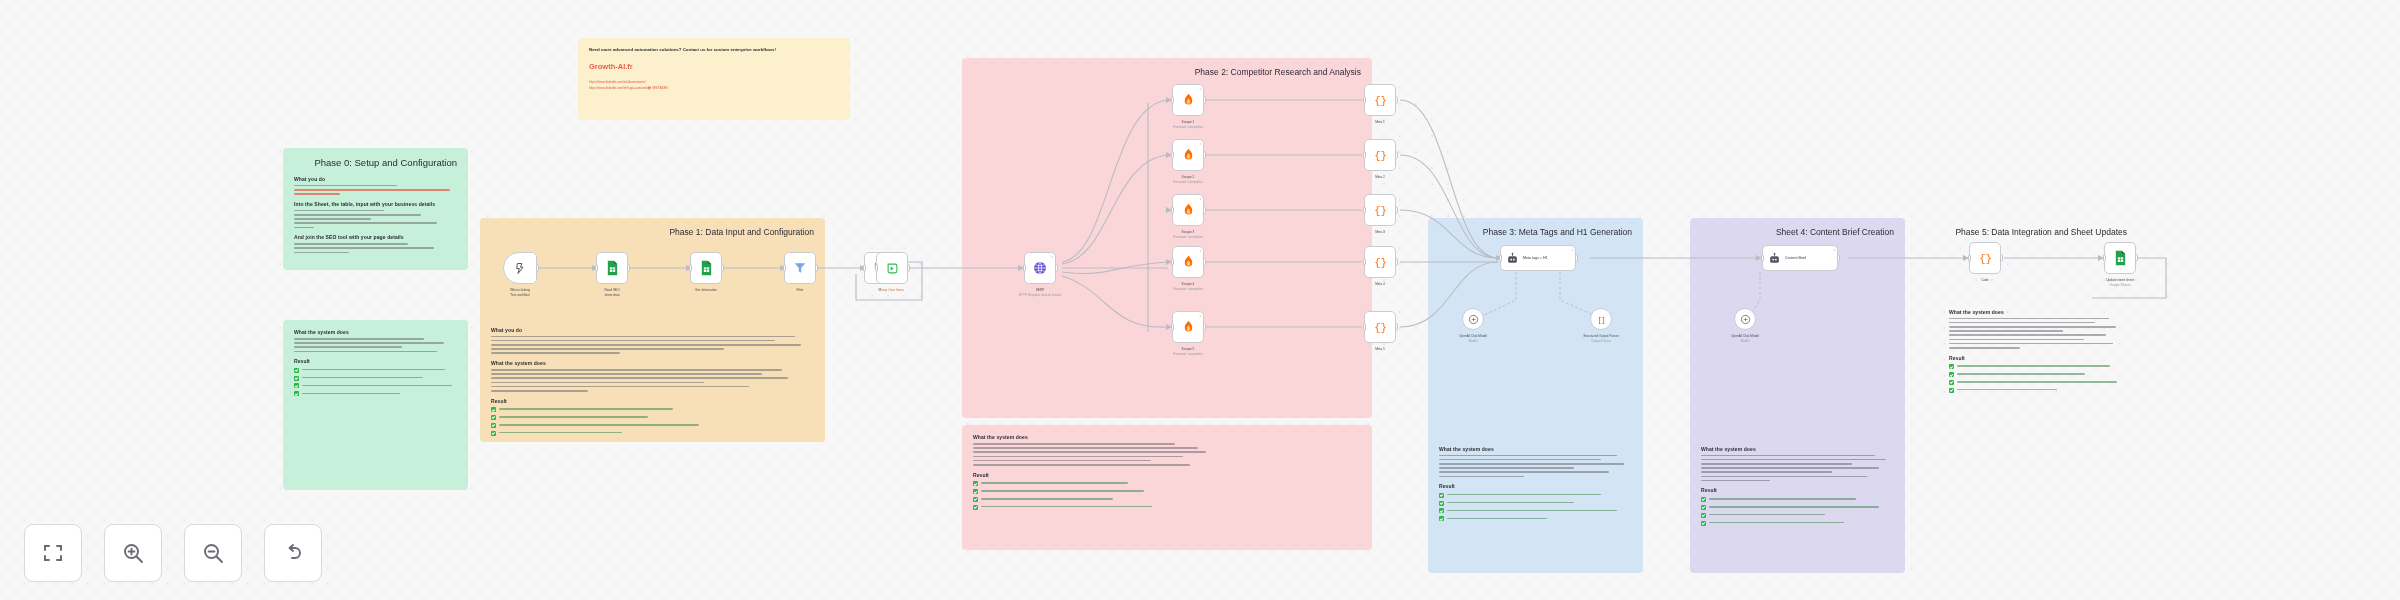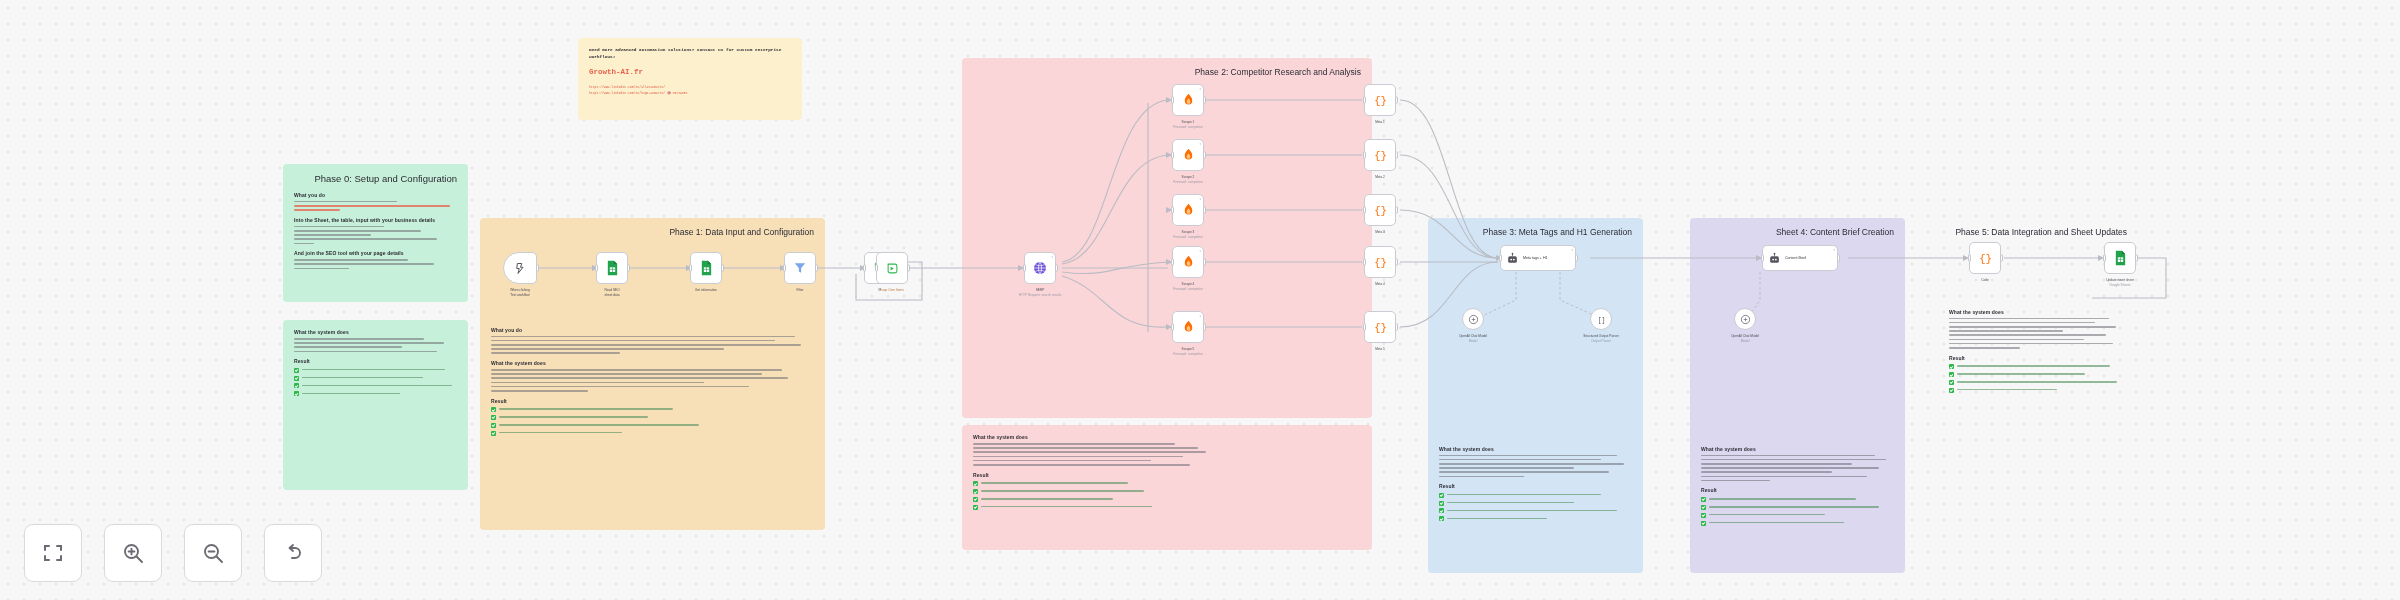--- a/index.html
+++ b/index.html
@@ -162,21 +162,21 @@
     border:1px solid #d8dade;
     border-radius:9px;
     display:flex;
     align-items:center;
     justify-content:center;
   }
 </style>
 </head>
 <body>
 
-<div class="note" style="left:283px; top:164px; width:185px; height:138px; background:#c6f0d9;">
+<div class="note" style="left:283px; top:148px; width:185px; height:122px; background:#c6f0d9;">
   <div class="note-title big">Phase 0: Setup and Configuration</div>
   <div>
     <div class="sub">What you do</div>
     <div class="body-line" style="width:63%"></div>
     <div class="body-line red" style="width:96%"></div>
     <div class="body-line red" style="width:28%"></div>
     <div class="sub">Into the Sheet, the table, input with your business details</div>
     <div class="body-line" style="width:55%"></div>
     <div class="body-line" style="width:78%"></div>
     <div class="body-line" style="width:47%"></div>
@@ -208,28 +208,28 @@
         <div class="res-chk"></div>
         <div class="res-line" style="max-width:92%"></div>
       </div>
     <div class="res-item">
         <div class="res-chk"></div>
         <div class="res-line" style="max-width:60%"></div>
       </div>
   </div>
 </div>
 
-<div class="note" style="left:578px; top:38px; width:224px; height:82px; background:#fcf0cd;font-family:Liberation Mono, monospace;">
+<div class="note" style="left:578px; top:38px; width:272px; height:82px; background:#fcf0cd;">
   <div class="micro" style="font-weight:bold; font-size:4.4px; line-height:1.5; color:#2b2b33; margin-bottom:8px;">Need more advanced automation solutions? Contact us for custom enterprise workflows!</div>
   <div style="font-size:7.5px; font-weight:bold; color:#e8604c; margin-bottom:8px;">Growth-AI.fr</div>
   <div class="micro red">https://www.linkedin.com/in/allanaumarie/</div>
   <div class="micro red">https://www.linkedin.com/in/hugo-aumarie/ 🎯 MISTAKES</div>
 </div>
 
-<div class="note" style="left:480px; top:218px; width:345px; height:312px; background:#f7dfb8;">
+<div class="note" style="left:480px; top:218px; width:345px; height:224px; background:#f7dfb8;">
   <div class="note-title mid">Phase 1: Data Input and Configuration</div>
   <div style="height:76px"></div>
   <div class="sub">What you do</div>
   <div class="body-line" style="width:94%"></div>
   <div class="body-line" style="width:88%"></div>
   <div class="body-line" style="width:96%"></div>
   <div class="body-line" style="width:72%"></div>
   <div class="body-line" style="width:40%"></div>
   <div class="sub">What the system does</div>
   <div class="body-line" style="width:90%"></div>

